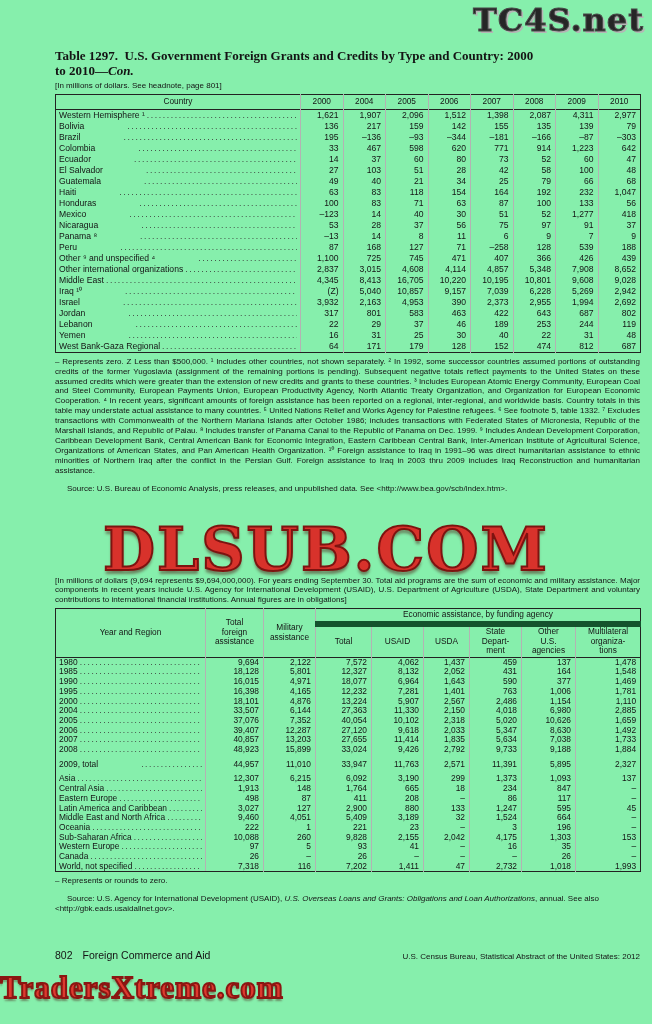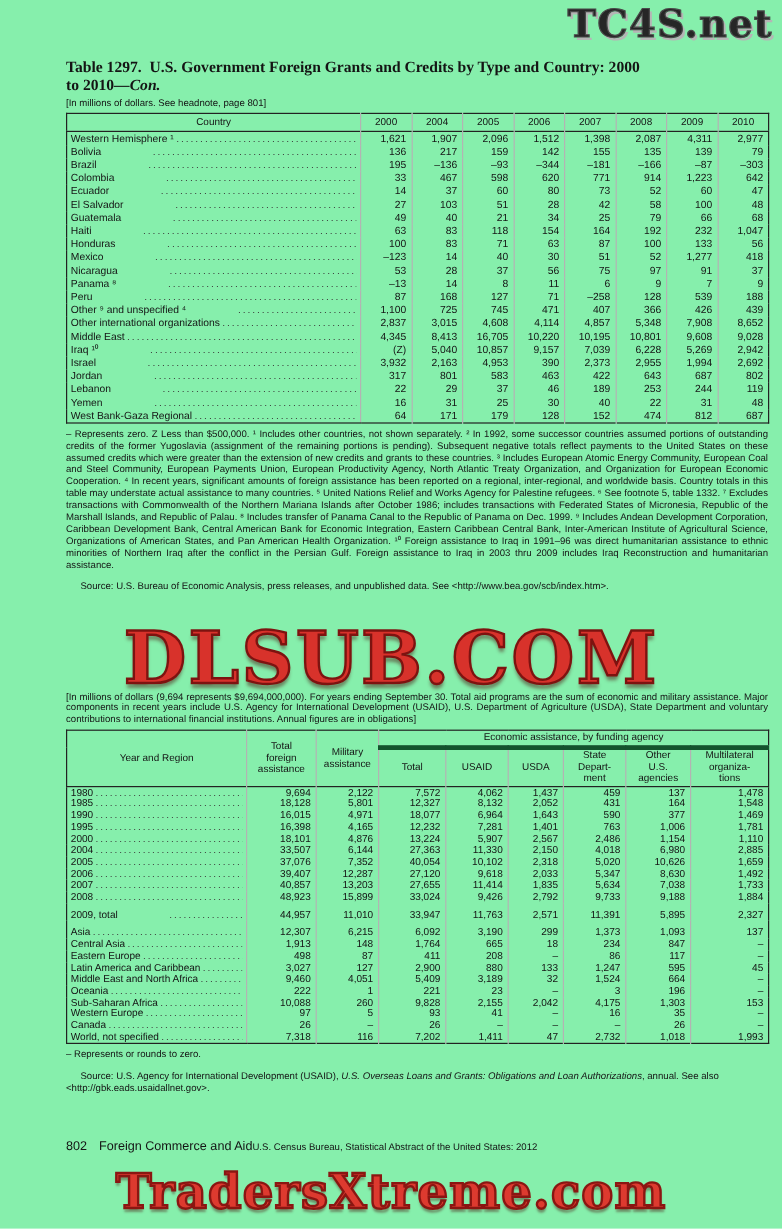--- a/index.html
+++ b/index.html
@@ -7,23 +7,23 @@
         font-family:"Liberation Sans",sans-serif;color:#141414;}
   .content{position:absolute;left:55px;top:0;width:585px;}
 
   
   .wm{font-family:"DejaVu Serif",serif;font-weight:bold;white-space:nowrap;}
   .wm-top{position:absolute;top:1px;right:8px;font-size:32px;color:#262626;
           text-shadow:2px 2px 0 #b5b5b5;-webkit-text-stroke:1px #4a4a4a;letter-spacing:1px;}
   .wm-mid{position:absolute;top:514px;left:0;width:100%;text-align:center;font-size:60px;
           color:#d8322b;-webkit-text-stroke:2px #7d1310;letter-spacing:2px;
           text-shadow:0 4px 3px rgba(70,0,0,.45);}
-  .wm-bot{position:absolute;top:970px;left:0;width:100%;text-align:center;font-size:40px;
+  .wm-bot{position:absolute;top:970px;left:0;width:100%;text-align:left;font-size:31px;
           color:#dd3a2f;-webkit-text-stroke:2px #8a1612;letter-spacing:1px;
-          text-shadow:0 3px 2px rgba(70,0,0,.4);}
+          text-shadow:0 3px 2px rgba(70,0,0,.4);font-family:Liberation Serif, serif;}
 
   
   .title{font-family:"Liberation Serif",serif;font-weight:bold;font-size:13px;line-height:15px;
          margin:0 0 3px 0;max-width:486px;}
   .sec1 .title{margin-top:48px;}
   .sec2{margin-top:82px;}
   .con{font-style:italic;}
   .headnote{font-size:8px;line-height:9.7px;margin:0 0 3px 0;text-align:justify;}
 
   
@@ -42,33 +42,33 @@
 
   .t1297{font-size:8.6px;}
   .t1297 td{line-height:11px;}
   .t1297 thead th{height:14px;}
   .c-country{width:245px;}
   .c-year{width:42.5px;}
 
   .t298{font-size:8.4px;margin-top:2px;}
   .t298 td{line-height:9.7px;}
   .h-wrap{white-space:pre-line;vertical-align:middle;}
-  .t298 th.grp{border-bottom:4px solid #14532d;height:12px;}
+  .t298 th.grp{border-bottom:6px solid #14532d;height:12px;}
   .t298 tr.sub th{vertical-align:middle;height:30px;}
   .c-yr{width:150px;}.c-tfa{width:58px;}.c-mil{width:52px;}.c-tot{width:56px;}
   .c-usaid{width:52px;}.c-usda{width:46px;}.c-state{width:52px;}.c-oth{width:54px;}.c-mlt{width:65px;}
 
   
   .notes{font-size:8px;line-height:9.9px;text-align:justify;margin-top:4px;}
   .src{font-size:8px;line-height:10px;margin-top:1px;text-indent:12px;}
   .src .it{font-style:italic;}
 
   
   .footer{position:absolute;top:949px;left:55px;width:585px;display:flex;
-          justify-content:flex-start;align-items:baseline;}
+          justify-content:space-between;align-items:baseline;}
   .f-left{font-size:10.5px;}
   .f-left .pagenum{margin-right:10px;}
   .f-right{font-size:8px;}
 </style>
 </head>
 <body>
 
 <div class="page">
 
   <div class="wm wm-top">TC4S.net</div>

